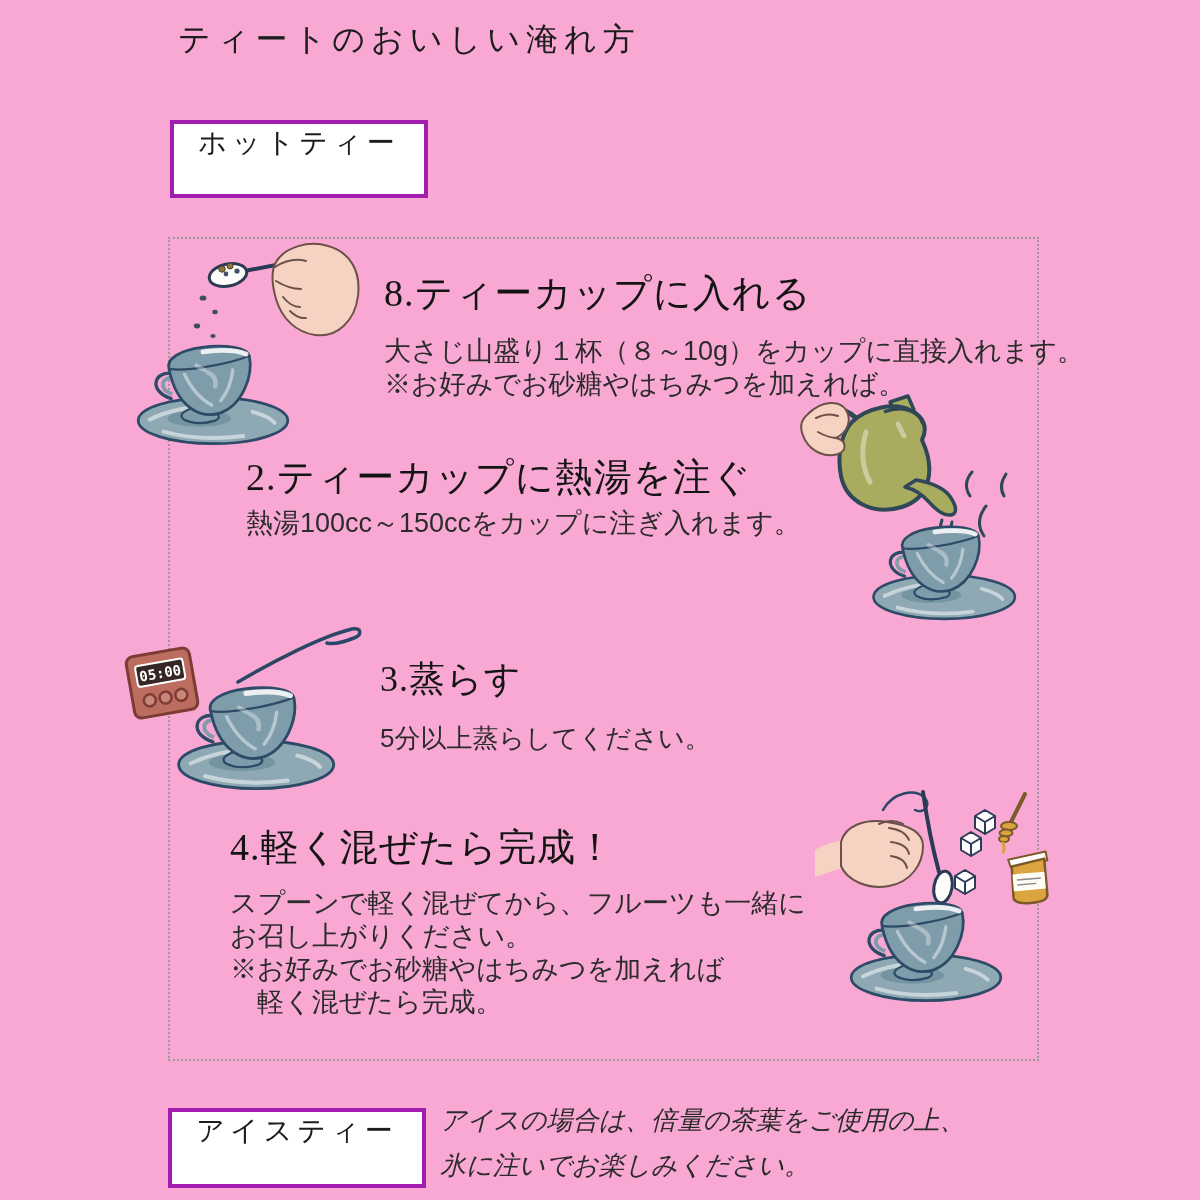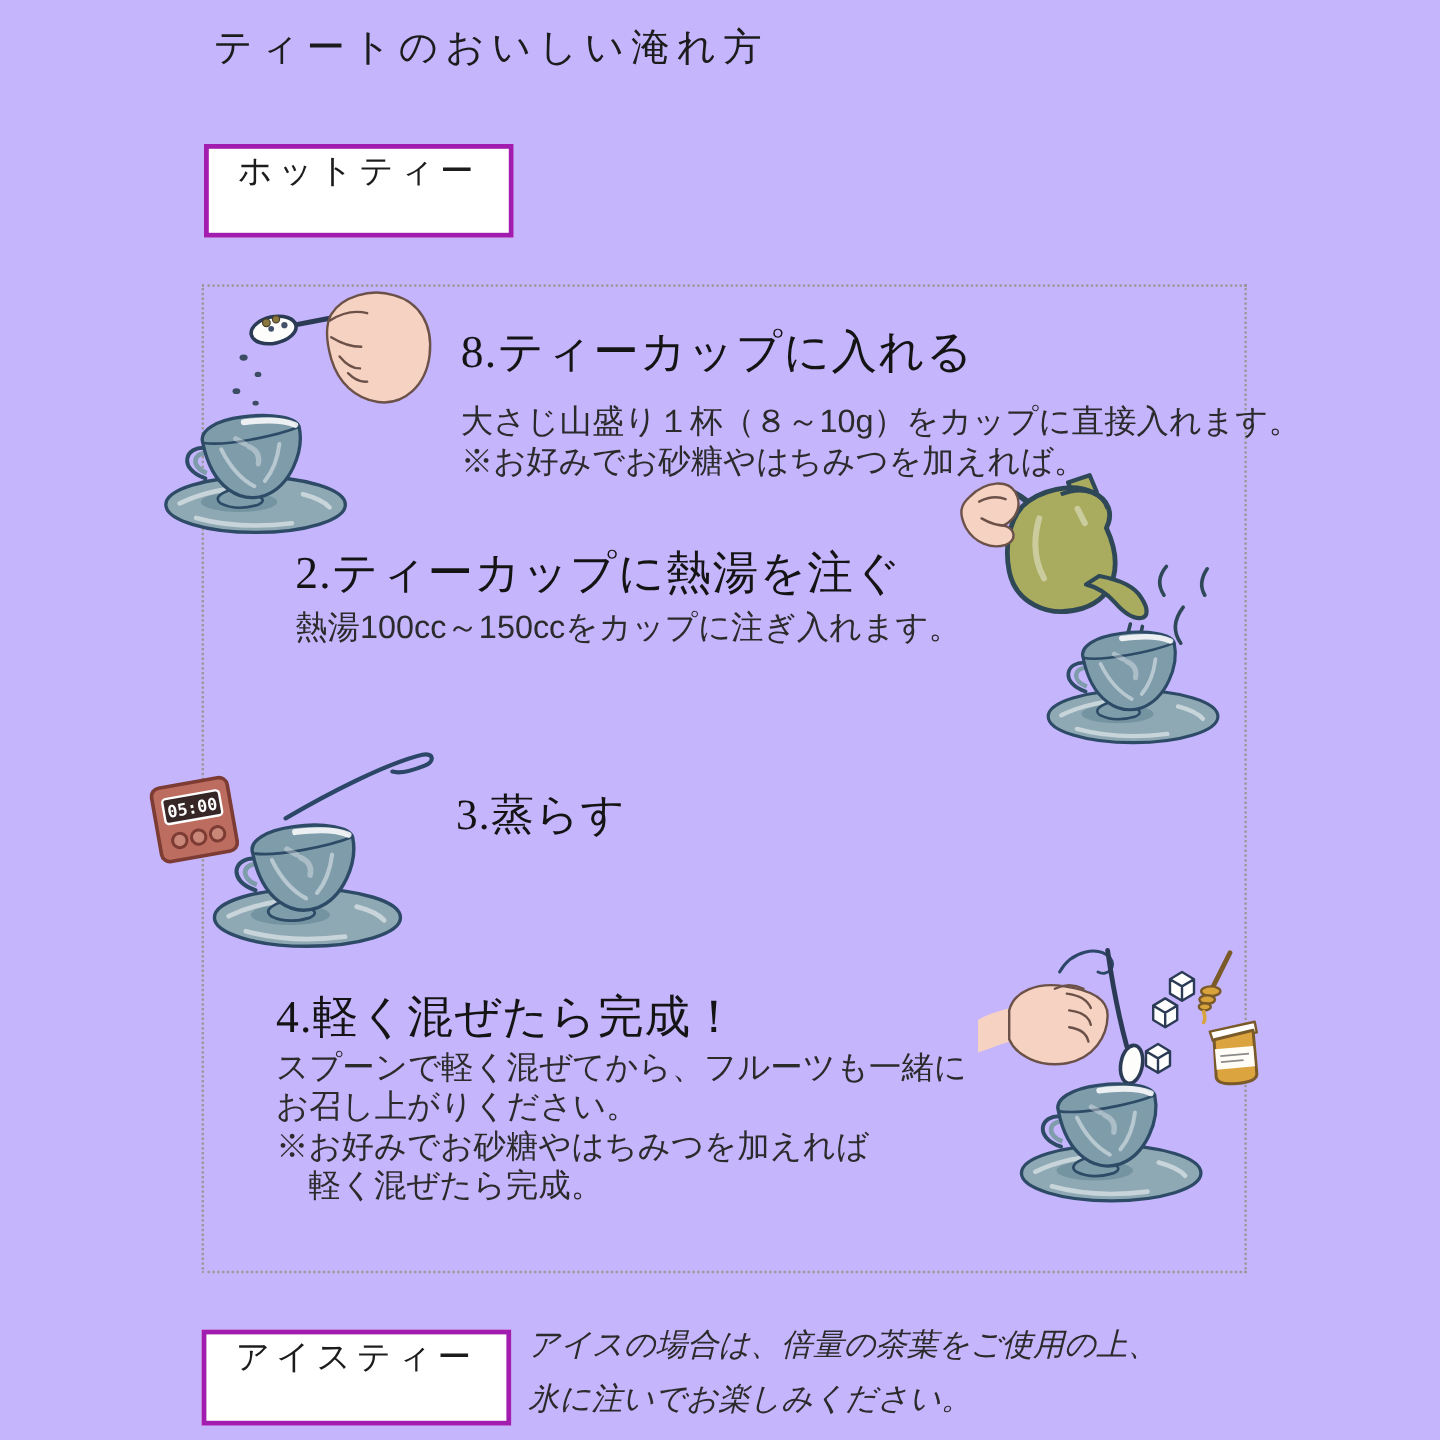--- a/index.html
+++ b/index.html
@@ -1,16 +1,16 @@
 <!DOCTYPE html>
 <html><head>
 <meta charset="utf-8">
 <style>
   html,body{margin:0;padding:0;background:#fff;}
-  #canvas{position:relative;width:1200px;height:1200px;background:#c4b5fd;overflow:hidden;
+  #canvas{position:relative;width:1200px;height:1200px;background:#f9a8d4;overflow:hidden;
           font-family:"Liberation Sans", sans-serif;color:#262626;}
   .abs{position:absolute;white-space:nowrap;}
   .page-title{font-family:"Liberation Serif", serif;font-size:32px;letter-spacing:6px;color:#1c1c1c;}
   .label-box{position:absolute;border:4px solid #a21caf;display:flex;align-items:flex-start;justify-content:center;background:#fff;}
   .label-box .lbl{font-family:"Liberation Serif", serif;font-size:28px;letter-spacing:5px;color:#1c1c1c;}
   .dashed-box{position:absolute;left:168px;top:237px;width:867px;height:820px;border:2px dotted #9a9a9a;}
   .step-heading{font-family:"Liberation Serif", serif;font-size:38px;letter-spacing:1px;color:#141414;}
   .step-line{font-size:27px;line-height:33px;color:#2b2b2b;}
   .step-block{position:absolute;white-space:nowrap;}
   .step-block .step-lines{margin-top:16px;}
@@ -120,25 +120,28 @@
       <text x="52" y="62" font-size="14" font-weight="bold" fill="#ffffff" text-anchor="middle" font-family="DejaVu Sans Mono, monospace">05:00</text>
       <circle cx="37" cy="82" r="6" fill="#c98779" stroke="#7c3b33" stroke-width="2.5"></circle>
       <circle cx="53" cy="82" r="6" fill="#c98779" stroke="#7c3b33" stroke-width="2.5"></circle>
       <circle cx="69" cy="82" r="6" fill="#c98779" stroke="#7c3b33" stroke-width="2.5"></circle>
     </g>
     <use href="#teacup" transform="translate(55,62) scale(0.57)"></use>
   </svg>
 
   <div class="step-block" style="left:380px;top:655px">
     <div class="step-heading" style="font-size:36px">3.蒸らす</div>
+    <div class="step-lines" style="margin-top:18px">
+      <div class="step-line" style="font-size:26px">5分以上蒸らしてください。</div>
+    </div>
   </div>
 
   <div class="step-block" style="left:230px;top:822px">
     <div class="step-heading">4.軽く混ぜたら完成！</div>
-    <div class="step-lines" style="margin-top:0">
+    <div class="step-lines" style="margin-top:14px">
       <div class="step-line">スプーンで軽く混ぜてから、フルーツも一緒に</div>
       <div class="step-line">お召し上がりください。</div>
       <div class="step-line">※お好みでお砂糖やはちみつを加えれば</div>
       <div class="step-line">　軽く混ぜたら完成。</div>
     </div>
   </div>
 
   <svg class="illus" style="left:813px;top:780px" width="242" height="235" viewBox="0 0 242 235">
     <path d="M70,30 C80,12 102,8 112,18 C118,26 110,34 102,30" fill="none" stroke="#2b4666" stroke-width="2.5" stroke-linecap="round"></path>
     <g>

